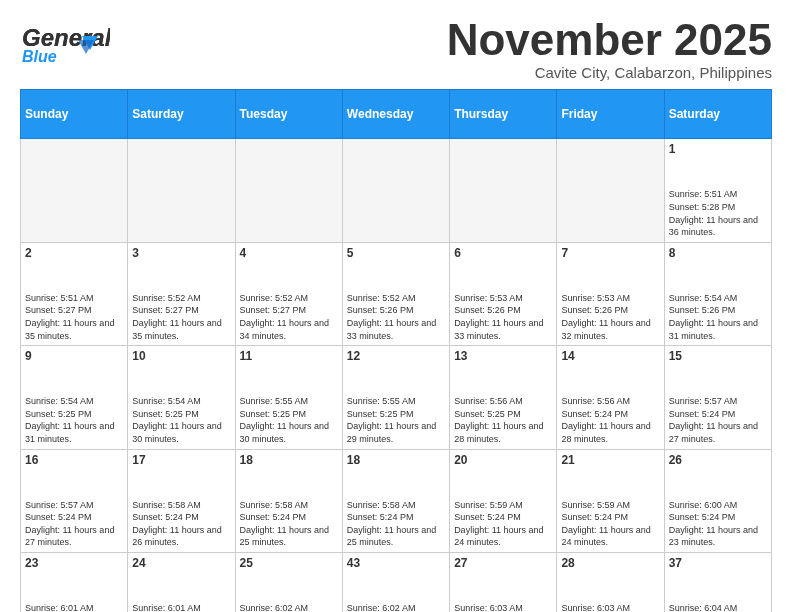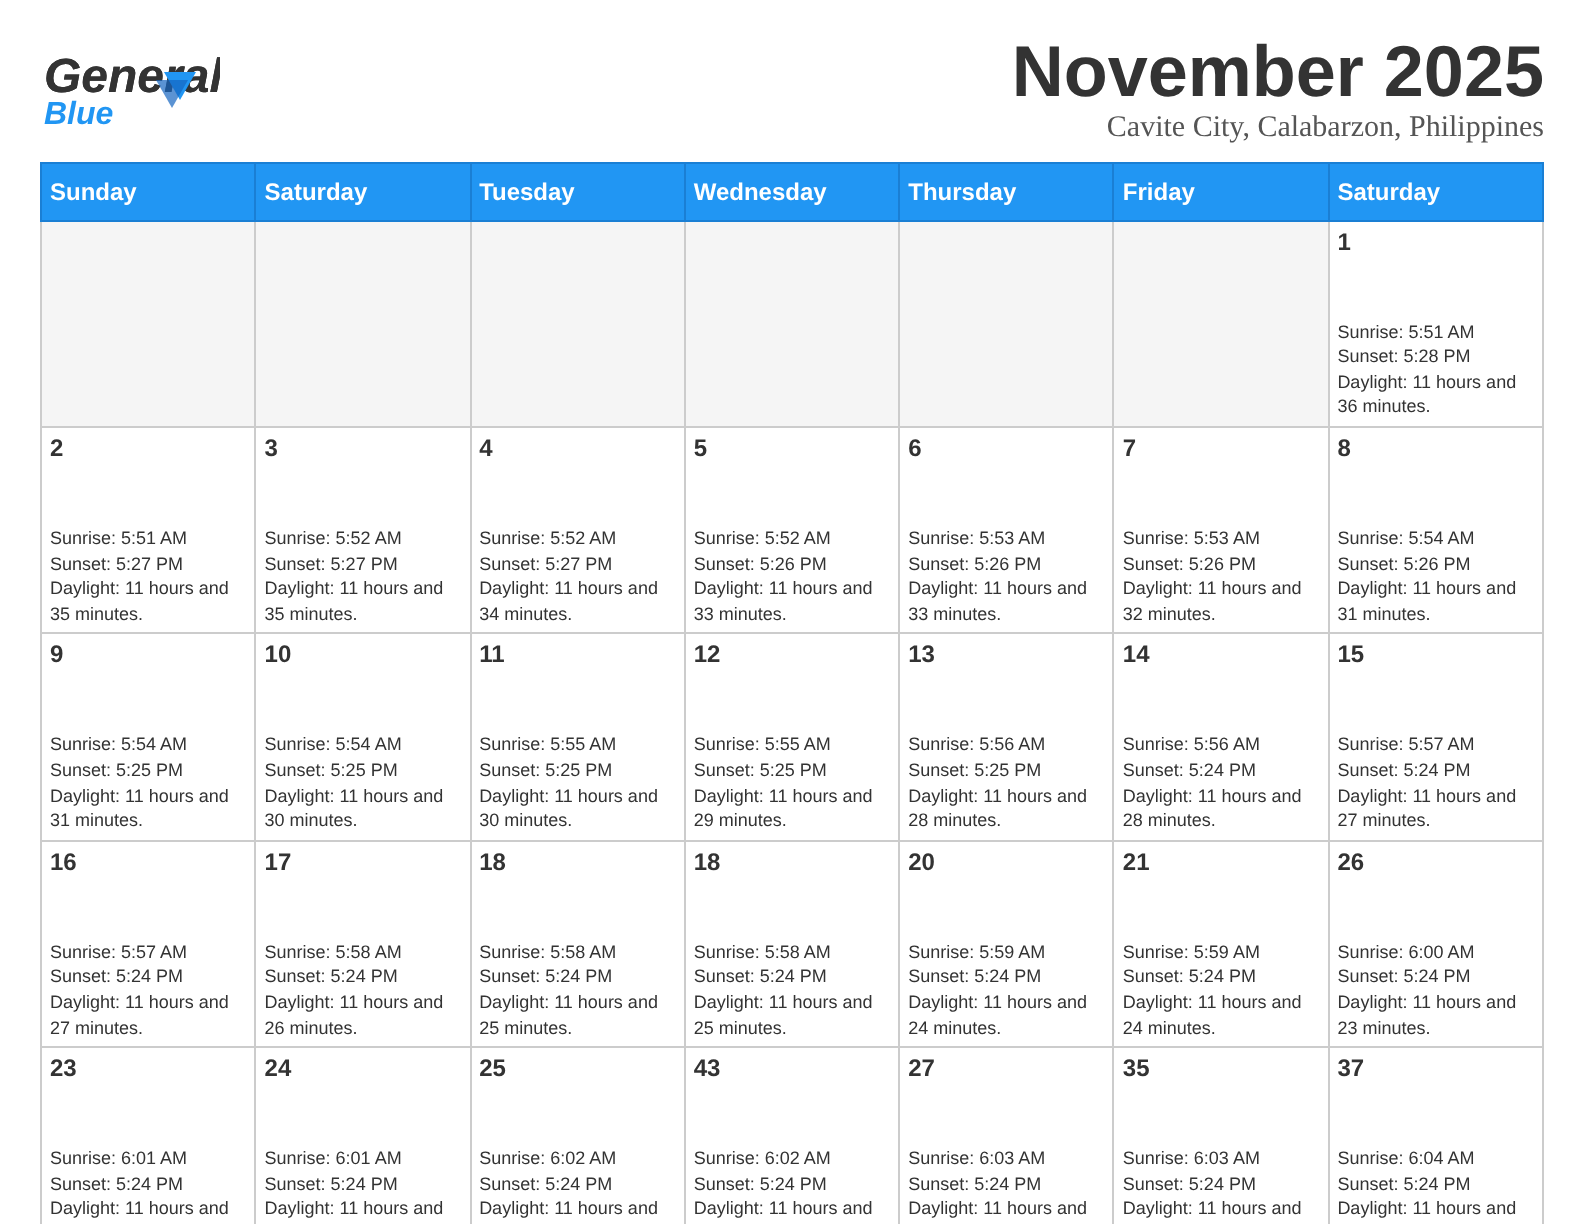--- a/index.html
+++ b/index.html
@@ -25,43 +25,42 @@
     }
     .logo {
       display: flex;
       flex-direction: column;
       align-items: flex-start;
     }
     .header-title {
       text-align: right;
     }
     .month-title {
-      font-size: 36px;
+      font-size: 44px;
       font-weight: bold;
       color: #333;
       line-height: 1.1;
     }
     .location-title {
       font-size: 15px;
       color: #555;
-      font-family: Liberation Serif, serif;
     }
     .calendar {
       flex: 1;
       border: 1px solid #ccc;
       border-collapse: collapse;
       width: 100%;
       table-layout: fixed;
     }
     .calendar thead tr th {
       background: #2196F3;
       color: #fff;
       font-size: 12px;
       font-weight: bold;
-      padding: 7px 4px;
+      padding: 17px 4px;
       text-align: left;
       border: 1px solid #1a7fd4;
     }
     .calendar tbody tr td {
       border: 1px solid #ccc;
       vertical-align: top;
       padding: 3px 4px;
       font-size: 9px;
       color: #333;
       height: 74px;
@@ -236,21 +235,21 @@
           </td>
           <td>
             <span class="day-number">43</span>
             <div class="day-info">Sunrise: 6:02 AM<br>Sunset: 5:24 PM<br>Daylight: 11 hours and 22 minutes.</div>
           </td>
           <td>
             <span class="day-number">27</span>
             <div class="day-info">Sunrise: 6:03 AM<br>Sunset: 5:24 PM<br>Daylight: 11 hours and 21 minutes.</div>
           </td>
           <td>
-            <span class="day-number">35</span>
+            <span class="day-number">28</span>
             <div class="day-info">Sunrise: 6:03 AM<br>Sunset: 5:24 PM<br>Daylight: 11 hours and 21 minutes.</div>
           </td>
           <td>
             <span class="day-number">37</span>
             <div class="day-info">Sunrise: 6:04 AM<br>Sunset: 5:24 PM<br>Daylight: 11 hours and 20 minutes.</div>
           </td>
         </tr>
         <tr>
           <td>
             <span class="day-number">30</span>

